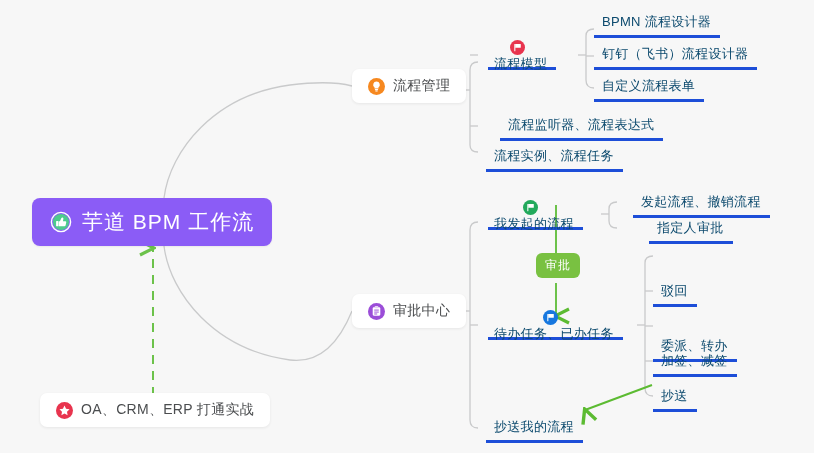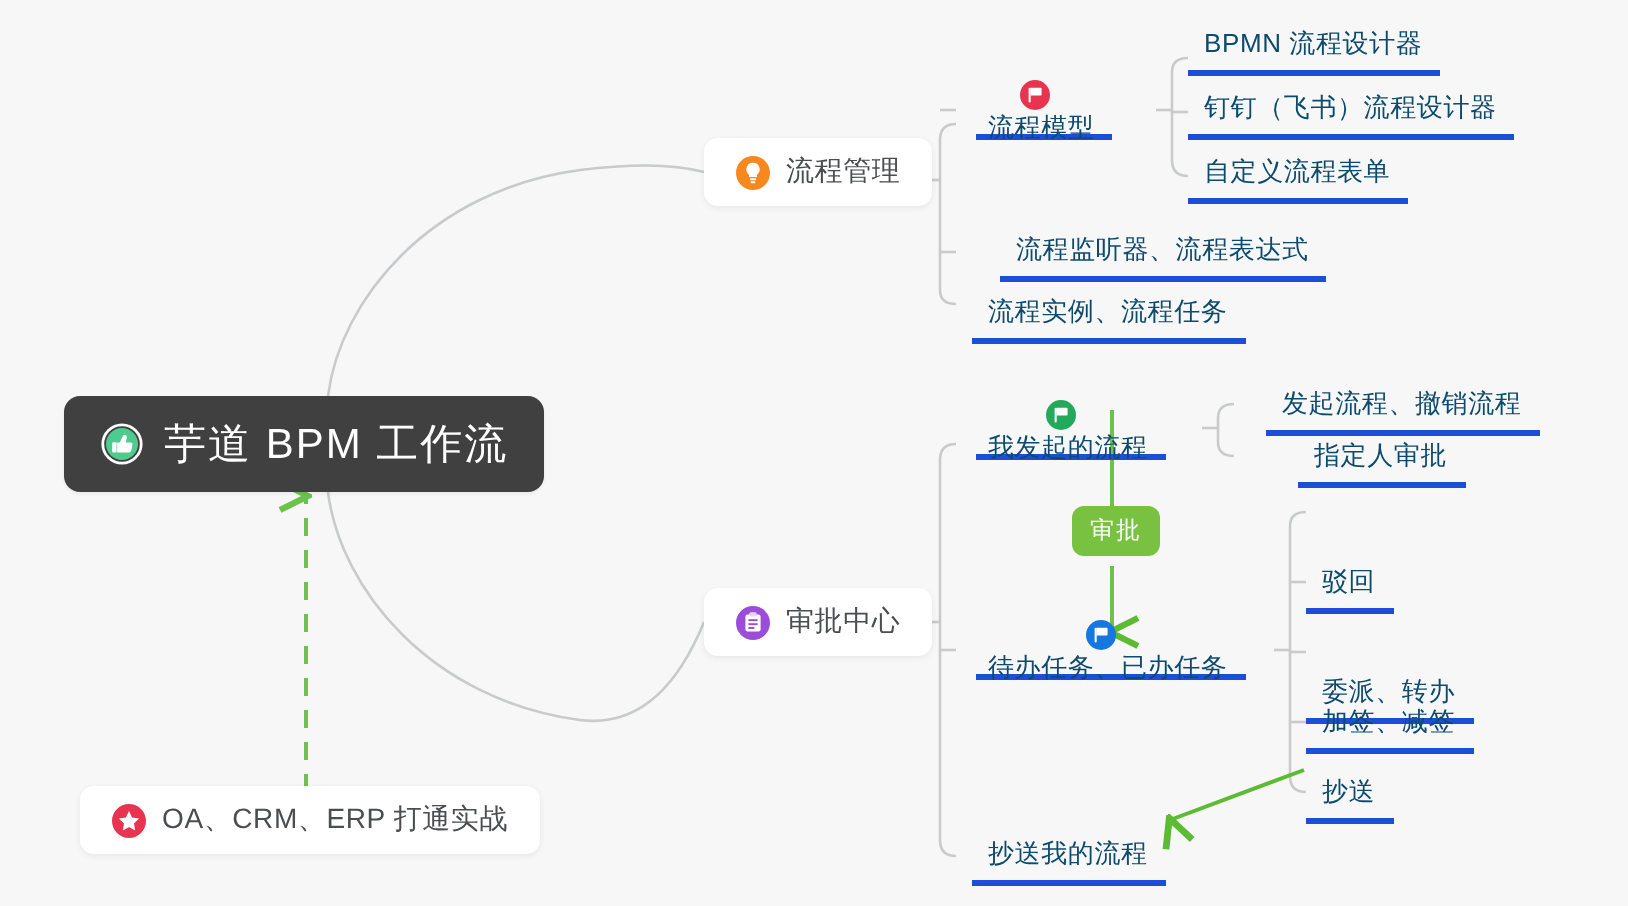--- a/index.html
+++ b/index.html
@@ -26,21 +26,21 @@
     display: flex;
     align-items: center;
     white-space: nowrap;
     font-size: 13px;
     color: #555759;
     letter-spacing: .3px;
   }
 
   
   .root {
-    background: #404040;
+    background: #8b5cf6;
     border-radius: 8px;
     padding: 0 18px;
     height: 48px;
     color: #ffffff;
     font-size: 21px;
     letter-spacing: 1px;
     box-shadow: 0 1px 2px rgba(0,0,0,.06);
   }
   .root .ico { margin-right: 10px; }
 

